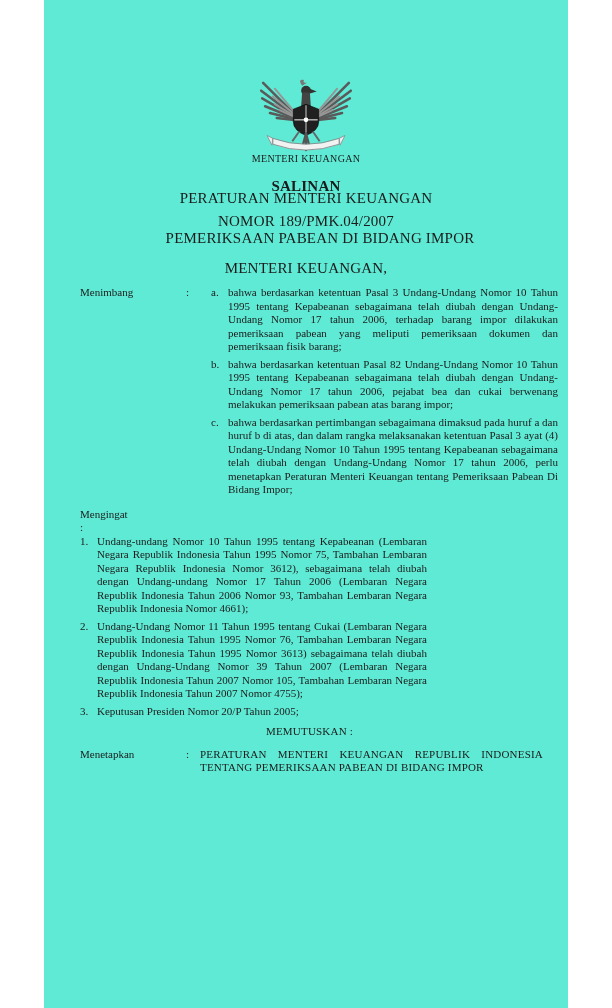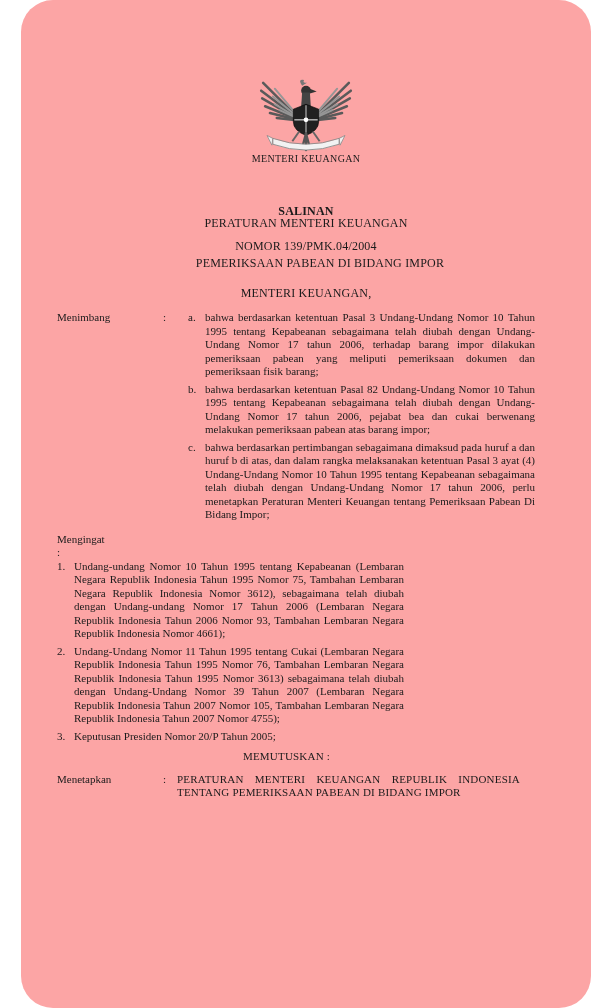--- a/index.html
+++ b/index.html
@@ -1,34 +1,33 @@
 <!DOCTYPE html>
 <html><head>
 <meta charset="utf-8">
 <style>
   html, body { margin: 0; padding: 0; background: #ffffff; }
   .page {
     position: relative;
-    width: 570px;
+    width: 524px;
     height: 1008px;
-    background: #fca5a5;
+    background: #5eead4;
     margin: 0 auto;
     overflow: hidden;
     font-family: "Liberation Serif", "DejaVu Serif", serif;
     color: #1b1b1b;
-    border-radius: 32px;
   }
   .center { text-align: center; }
 
   
   .emblem-wrap { margin-top: 77px; height: 76px; text-align: center; }
   .ministry { font-size: 10px; line-height: 11.5px; letter-spacing: 0.3px; }
 
   
-  .title-block { margin-top: 40px; font-size: 12px; line-height: 12.5px; letter-spacing: 0.2px; }
+  .title-block { margin-top: 15px; font-size: 15px; line-height: 12.5px; letter-spacing: 0.2px; }
   .t-salinan { font-weight: bold; }
   .t-nomor { margin-top: 10px; }
   .t-tentang { margin-top: 19px; }
   .t-subject { margin-top: 5px; padding-left: 28px; }
   .t-issuer { margin-top: 17px; }
 
   
   .row { display: flex; padding-left: 36px; font-size: 11px; line-height: 13.5px; }
   .row-label { width: 106px; flex: none; }
   .row-colon { width: 25px; flex: none; }
@@ -123,21 +122,21 @@
     </svg>
   </div>
 
   <div class="ministry center">
     <div>MENTERI KEUANGAN</div>
   </div>
 
   <div class="title-block center">
     <div class="t-salinan">SALINAN</div>
     <div class="t-regulation">PERATURAN MENTERI KEUANGAN</div>
-    <div class="t-nomor">NOMOR 139/PMK.04/2004</div>
+    <div class="t-nomor">NOMOR 189/PMK.04/2007</div>
     <div class="t-subject">PEMERIKSAAN PABEAN DI BIDANG IMPOR</div>
     <div class="t-issuer">MENTERI KEUANGAN,</div>
   </div>
 
   <div class="row sec-menimbang">
     <div class="row-label">Menimbang</div>
     <div class="row-colon">:</div>
     <div class="row-content">
       <div class="list-item">
         <span class="marker">a.</span>

